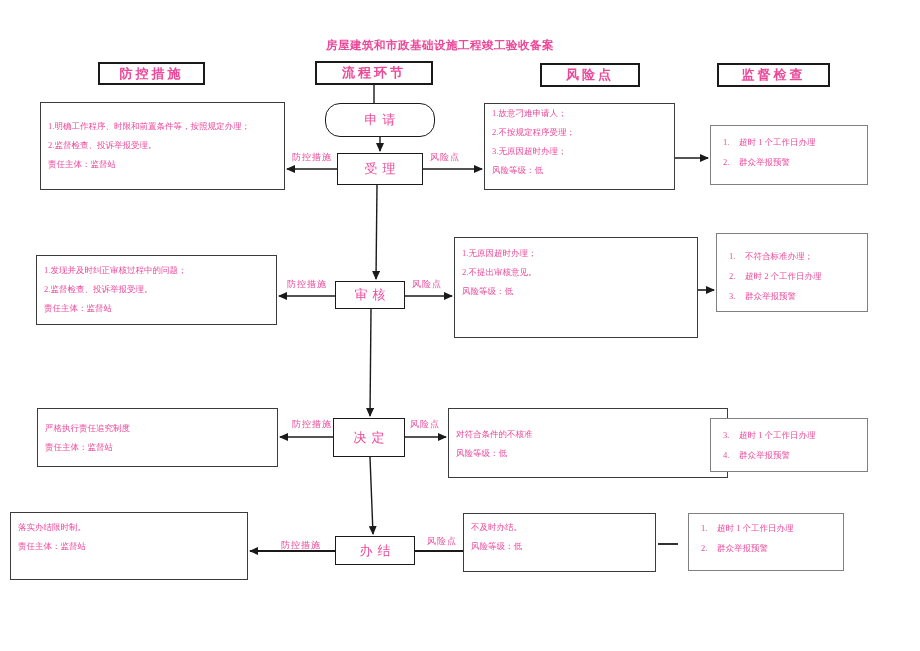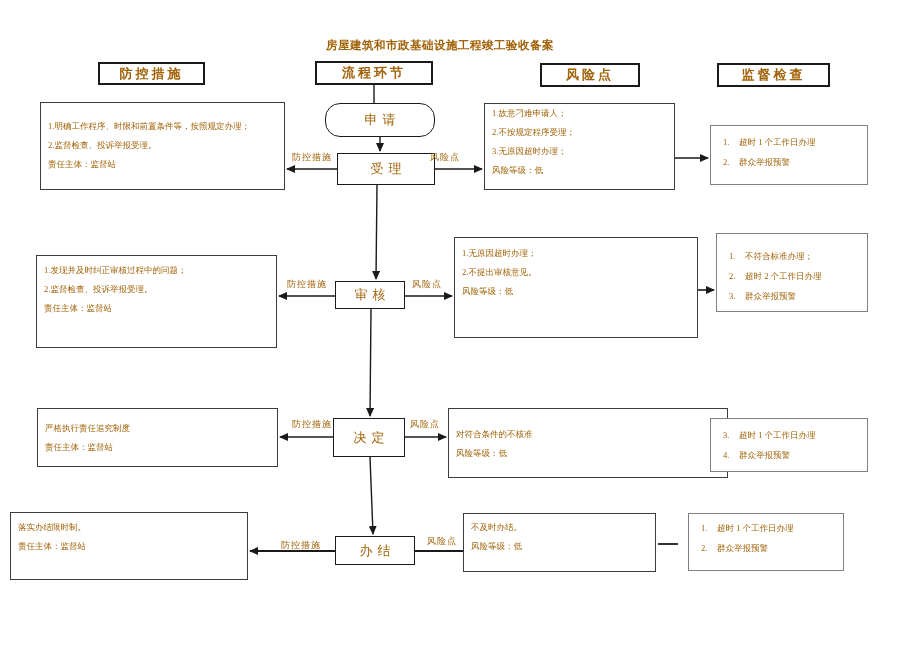--- a/index.html
+++ b/index.html
@@ -1,18 +1,18 @@
 <!DOCTYPE html>
 <html><head>
 <meta charset="utf-8">
 <style>
   html,body{margin:0;padding:0;background:#fff;}
   .canvas{
     position:relative;width:920px;height:651px;background:#ffffff;overflow:hidden;
-    font-family:"Liberation Serif","DejaVu Serif",serif;color:#a16207;
+    font-family:"Liberation Serif","DejaVu Serif",serif;color:#ec4899;
   }
   .title{
     position:absolute;left:0;top:38px;width:880px;text-align:center;
     font-size:11.5px;font-weight:bold;letter-spacing:0.5px;
   }
   .hdr{
     position:absolute;border:2px solid #1a1a1a;background:#fff;
     display:flex;align-items:center;justify-content:center;
     font-size:13px;font-weight:bold;letter-spacing:3px;box-sizing:border-box;
   }
@@ -74,40 +74,40 @@
     <line x1="333" y1="437" x2="280" y2="437" stroke="#1a1a1a" stroke-width="1.6" marker-end="url(#ah)"></line>
     <line x1="405" y1="437" x2="446" y2="437" stroke="#1a1a1a" stroke-width="1.6" marker-end="url(#ah)"></line>
     <line x1="690" y1="441" x2="708" y2="441" stroke="#1a1a1a" stroke-width="1.6" marker-end="url(#ah)"></line>
 
     <line x1="335" y1="551" x2="250" y2="551" stroke="#1a1a1a" stroke-width="1.8" marker-end="url(#ah)"></line>
     <line x1="415" y1="551" x2="463" y2="551" stroke="#1a1a1a" stroke-width="1.8"></line>
     <line x1="658" y1="544" x2="678" y2="544" stroke="#1a1a1a" stroke-width="1.8"></line>
   </svg>
 
   <div class="flownode rounded" style="left:325px;top:103px;width:110px;height:34px">申请</div>
-  <div class="flownode" style="left:337px;top:153px;width:98px;height:32px">受理</div>
+  <div class="flownode" style="left:337px;top:153px;width:86px;height:32px">受理</div>
   <div class="flownode" style="left:335px;top:281px;width:70px;height:28px">审核</div>
   <div class="flownode" style="left:333px;top:418px;width:72px;height:39px">决定</div>
   <div class="flownode" style="left:335px;top:536px;width:80px;height:29px">办结</div>
 
   <div class="alabel" style="left:292px;top:151px">防控措施</div>
   <div class="alabel" style="left:430px;top:151px">风险点</div>
   <div class="alabel" style="left:287px;top:278px">防控措施</div>
   <div class="alabel" style="left:412px;top:278px">风险点</div>
   <div class="alabel" style="left:292px;top:418px">防控措施</div>
   <div class="alabel" style="left:410px;top:418px">风险点</div>
   <div class="alabel" style="left:281px;top:539px">防控措施</div>
   <div class="alabel" style="left:427px;top:535px">风险点</div>
 
   <div class="cbox" style="left:40px;top:102px;width:245px;height:88px;padding-top:14px">
     <div class="ln">1.明确工作程序、时限和前置条件等，按照规定办理；</div>
     <div class="ln">2.监督检查、投诉举报受理。</div>
     <div class="ln">责任主体：监督站</div>
   </div>
-  <div class="cbox" style="left:36px;top:255px;width:241px;height:93px;padding-top:5px">
+  <div class="cbox" style="left:36px;top:255px;width:241px;height:70px;padding-top:5px">
     <div class="ln">1.发现并及时纠正审核过程中的问题；</div>
     <div class="ln">2.监督检查、投诉举报受理。</div>
     <div class="ln">责任主体：监督站</div>
   </div>
   <div class="cbox" style="left:37px;top:408px;width:241px;height:59px;padding-top:10px">
     <div class="ln">严格执行责任追究制度</div>
     <div class="ln">责任主体：监督站</div>
   </div>
   <div class="cbox" style="left:10px;top:512px;width:238px;height:68px;padding-top:5px">
     <div class="ln">落实办结限时制。</div>

